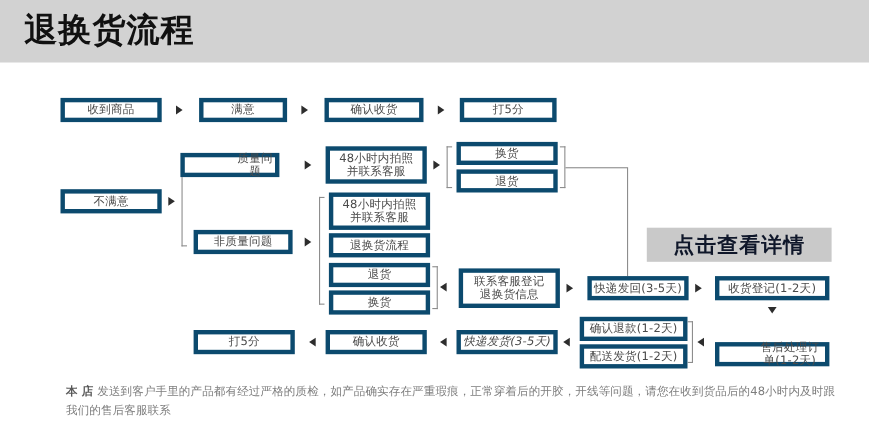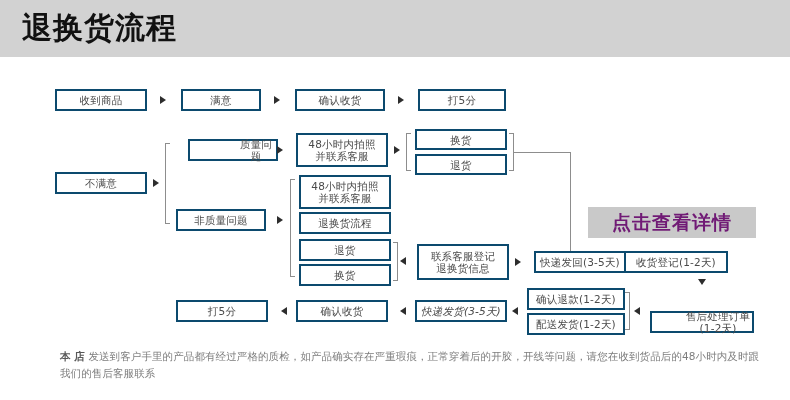--- a/index.html
+++ b/index.html
@@ -21,21 +21,21 @@
     letter-spacing:1px;line-height:40px;
     font-family:"DejaVu Sans","Liberation Sans",sans-serif;
   }
 
   
   .canvas{position:absolute;left:0;top:57px;width:790px;height:343px;background:#fff;}
 
   
   .node{
     position:absolute;box-sizing:border-box;
-    border:2px solid #0c4a6e;
+    border:4px solid #0c4a6e;
     background:#ffffff;
     display:flex;align-items:center;justify-content:center;
     text-align:center;
     font-size:10.5px;color:#4a4a4a;
     line-height:12px;
     letter-spacing:0.2px;
     white-space:pre-line;
   }
 
   
@@ -63,21 +63,21 @@
 
   
   .brk-l{position:absolute;box-sizing:border-box;border:1px solid #8d8d8d;border-right:none;width:5px;}
   .brk-r{position:absolute;box-sizing:border-box;border:1px solid #8d8d8d;border-left:none;width:5px;}
 
   
   .cta{
     position:absolute;
     background:#c9c9c9;
     display:flex;align-items:center;justify-content:center;
-    font-size:19px;font-weight:bold;color:#701a75;
+    font-size:19px;font-weight:bold;color:#0f172a;
     letter-spacing:1px;
   }
 
   
   .footer{
     position:absolute;left:60px;top:348px;width:700px;
     font-size:10.5px;line-height:17px;color:#7d7d7d;
     letter-spacing:0.1px;
   }
   .footer b{color:#585858;font-weight:bold;}
@@ -102,21 +102,21 @@
     <div class="node" style="left:295px;top:32px;width:90px;height:22px;">确认收货</div>
     <div class="arrow-r" style="left:398px;top:38.5px;"></div>
 
     <div class="node" style="left:418px;top:32px;width:88px;height:22px;">打5分</div>
 
     <div class="node" style="left:55px;top:115px;width:92px;height:22px;">不满意</div>
     <div class="arrow-r" style="left:153px;top:121.5px;"></div>
 
     <div class="brk-l" style="left:165px;top:86px;height:81px;"></div>
 
-    <div class="node" style="left:188px;top:82px;width:90px;height:22px;padding-left:46px;">质量问题</div>
+    <div class="node" style="left:164px;top:82px;width:90px;height:22px;padding-left:46px;">质量问题</div>
     <div class="arrow-r" style="left:277px;top:88.5px;"></div>
 
     <div class="node" style="left:176px;top:152px;width:90px;height:22px;">非质量问题</div>
     <div class="arrow-r" style="left:277px;top:158.5px;"></div>
 
     <div class="node" style="left:296px;top:76px;width:92px;height:34px;">48小时内拍照
 并联系客服</div>
     <div class="arrow-r" style="left:394px;top:88.5px;"></div>
 
     <div class="brk-l" style="left:406px;top:76px;height:38px;"></div>
@@ -142,21 +142,21 @@
 
     <div class="arrow-l" style="left:400px;top:200px;"></div>
 
     <div class="node" style="left:417px;top:187px;width:92px;height:36px;">联系客服登记
 退换货信息</div>
     <div class="arrow-r" style="left:515px;top:200.5px;"></div>
 
     <div class="node" style="left:534px;top:194px;width:92px;height:22px;">快递发回(3-5天)</div>
     <div class="arrow-r" style="left:632px;top:200.5px;"></div>
 
-    <div class="node" style="left:624px;top:194px;width:104px;height:22px;">收货登记(1-2天)</div>
+    <div class="node" style="left:650px;top:194px;width:104px;height:22px;">收货登记(1-2天)</div>
 
     <div class="arrow-d" style="left:698px;top:222px;"></div>
 
     <div class="node" style="left:650px;top:254px;width:104px;height:22px;padding-left:32px;">售后处理订单(1-2天)</div>
 
     <div class="arrow-l" style="left:634px;top:249.5px;"></div>
 
     <div class="brk-r" style="left:625px;top:235px;height:38px;"></div>
 
     <div class="node" style="left:527px;top:231px;width:98px;height:22px;">确认退款(1-2天)</div>

